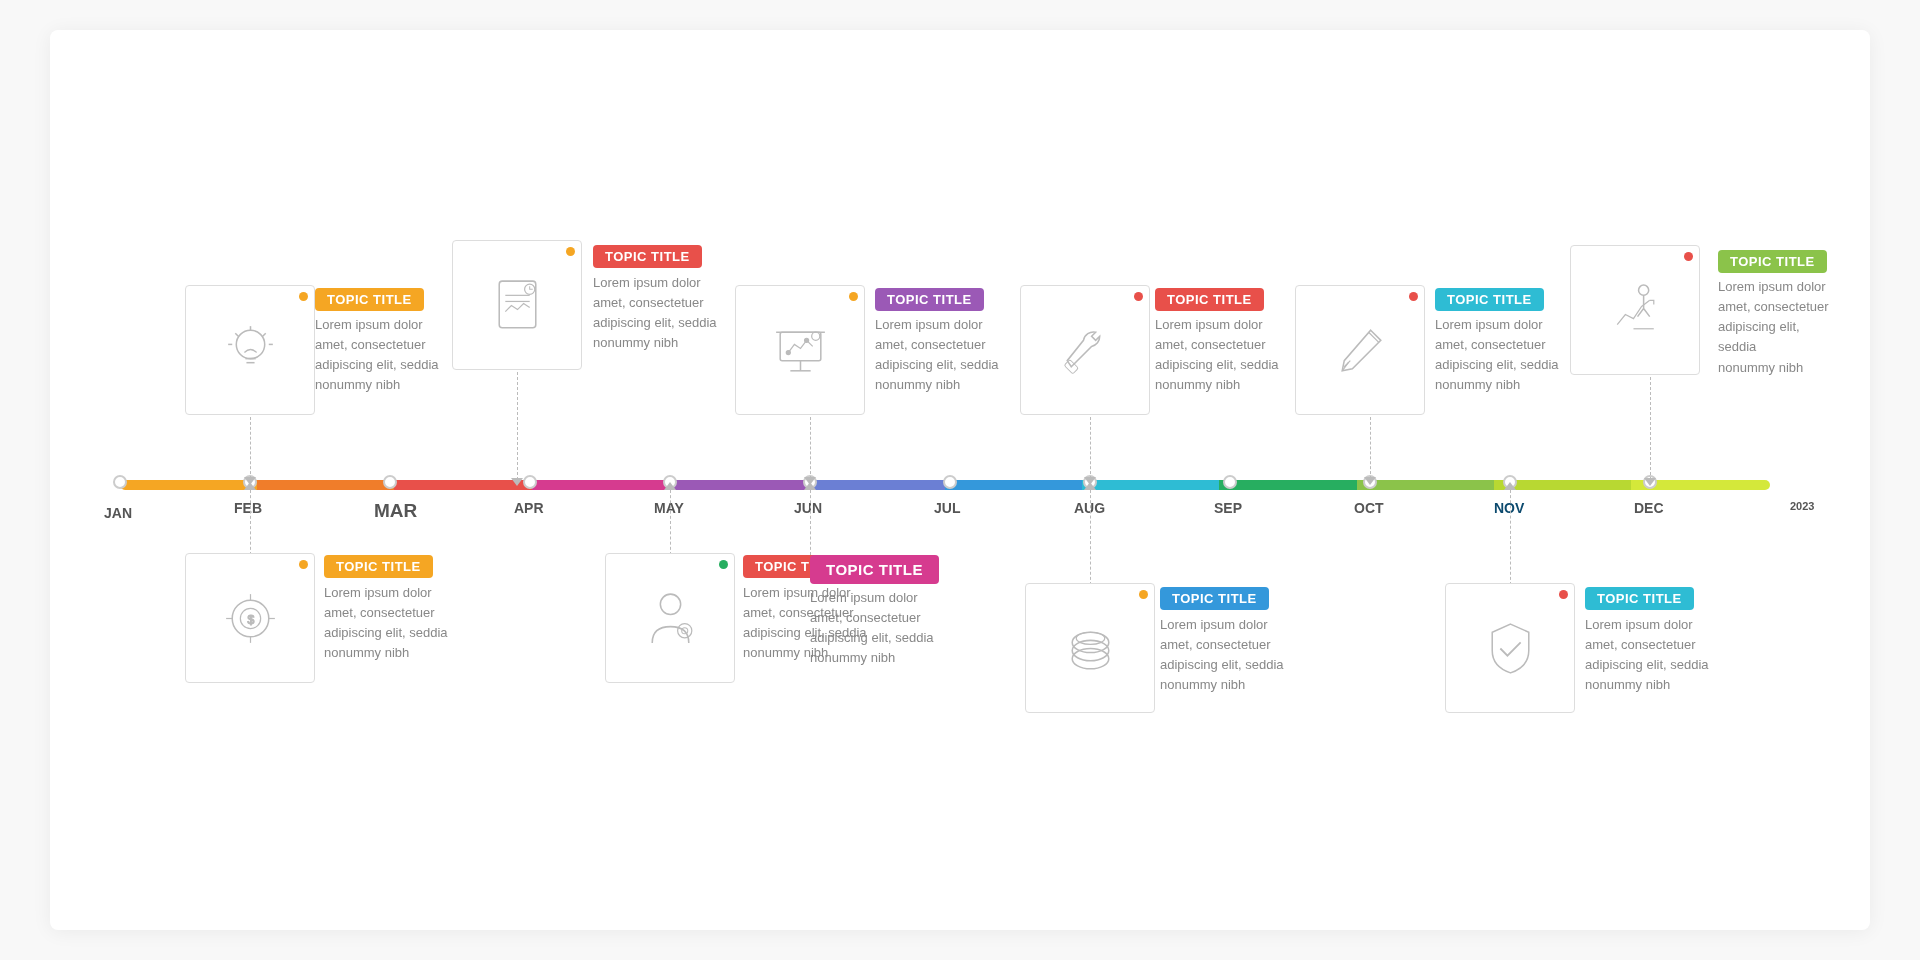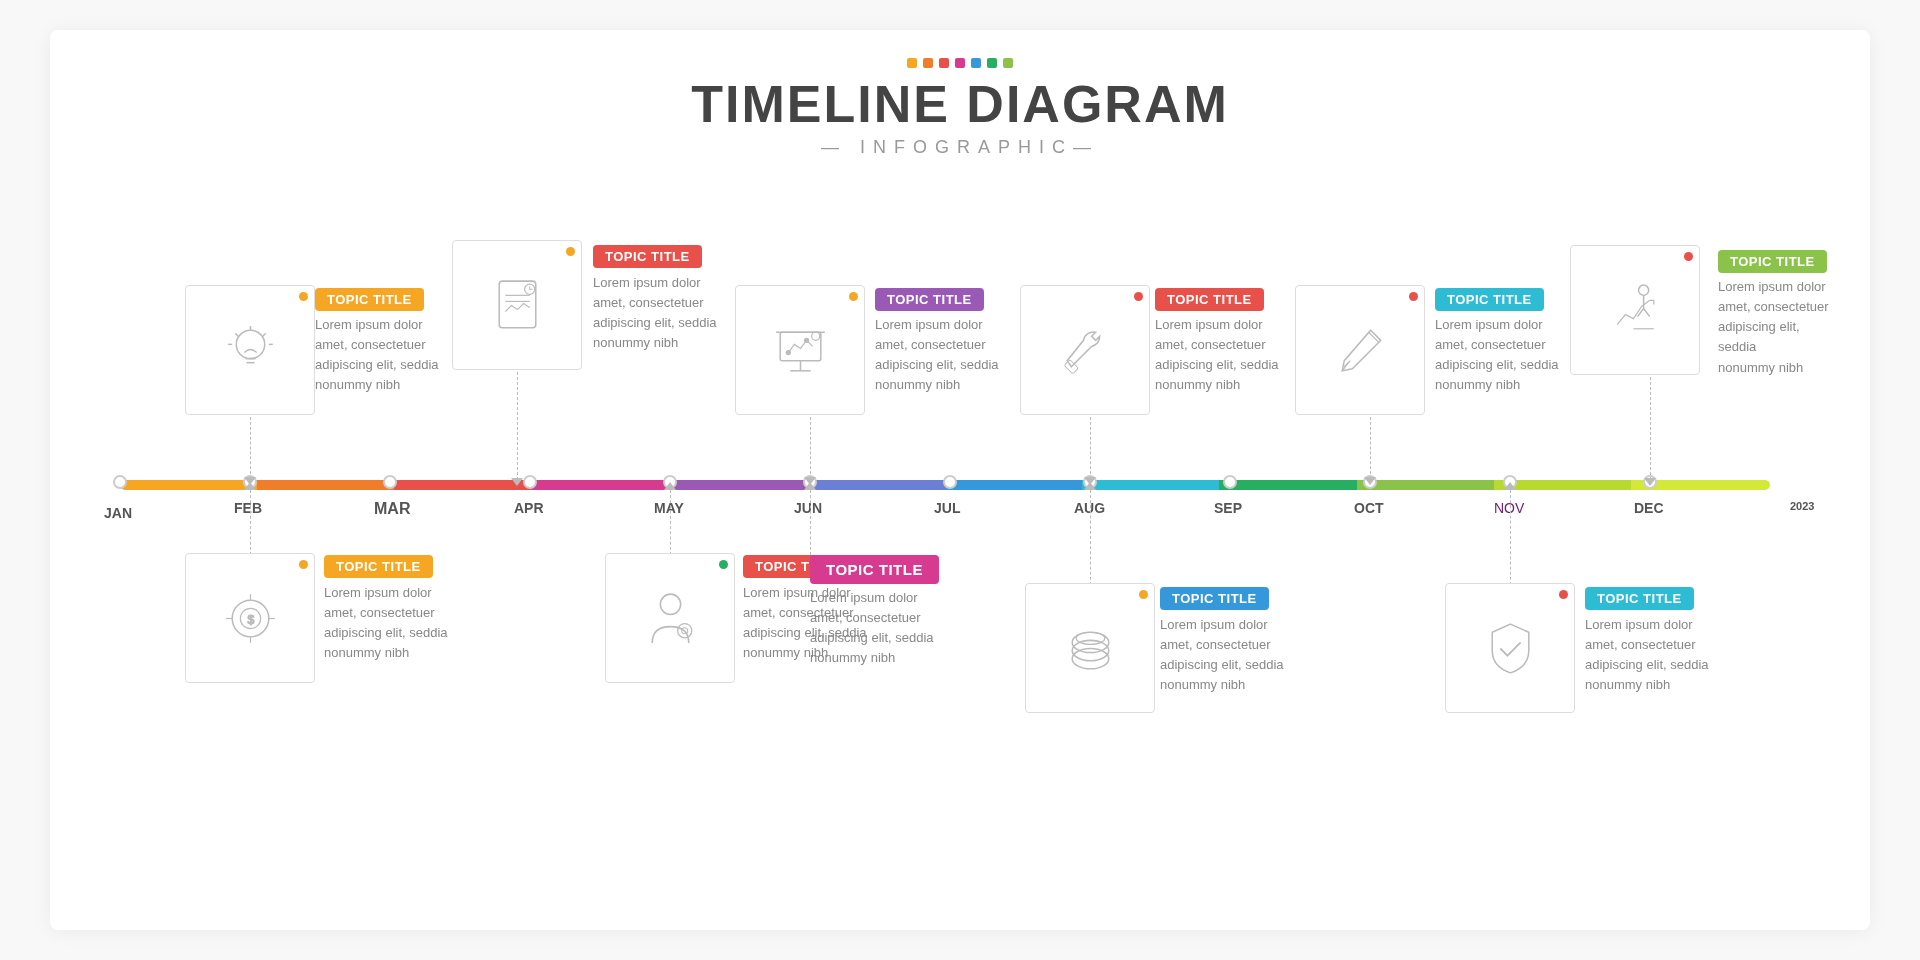--- a/index.html
+++ b/index.html
@@ -170,46 +170,33 @@
       border-left: 6px solid transparent;
       border-right: 6px solid transparent;
       border-bottom: 8px solid #bbb;
     }
   </style>
 </head>
 <body>
 
 <div class="page">
 
-  <div class="header">
-    <div class="dots-row">
-      <div class="dot" style="background:#f5a623"></div>
-      <div class="dot" style="background:#f07d2a"></div>
-      <div class="dot" style="background:#e8504a"></div>
-      <div class="dot" style="background:#d63b8f"></div>
-      <div class="dot" style="background:#3498db"></div>
-      <div class="dot" style="background:#27ae60"></div>
-      <div class="dot" style="background:#8bc34a"></div>
-    </div>
-    <div class="main-title">TIMELINE DIAGRAM</div>
-    <div class="sub-title">INFOGRAPHIC</div>
-  </div>
 
   <div class="timeline-area">
 
     <div class="timeline-bar"></div>
 
     <div class="bar-dot" style="left: 30px;"></div>
     <div style="position:absolute;top:320px;left:14px;font-size:14px;font-weight:700;color:#555;">JAN</div>
 
     <div class="bar-dot" style="left: 160px;"></div>
     <div style="position:absolute;top:315px;left:144px;font-size:14px;font-weight:700;color:#555;">FEB</div>
 
     <div class="bar-dot" style="left: 300px;"></div>
-    <div style="position:absolute;top:315px;left:284px;font-size:16px;font-weight:700;color:#555;text-align:center;">MAR</div>
+    <div style="position:absolute;top:315px;left:284px;font-size:19px;font-weight:700;color:#555;text-align:center;">MAR</div>
 
     <div class="bar-dot" style="left: 440px;"></div>
     <div style="position:absolute;top:315px;left:424px;font-size:14px;font-weight:700;color:#555;">APR</div>
 
     <div class="bar-dot" style="left: 580px;"></div>
     <div style="position:absolute;top:315px;left:564px;font-size:14px;font-weight:700;color:#555;">MAY</div>
 
     <div class="bar-dot" style="left: 720px;"></div>
     <div style="position:absolute;top:315px;left:704px;font-size:14px;font-weight:700;color:#555;">JUN</div>
 
@@ -219,21 +206,21 @@
     <div class="bar-dot" style="left: 1000px;"></div>
     <div style="position:absolute;top:315px;left:984px;font-size:14px;font-weight:700;color:#555;">AUG</div>
 
     <div class="bar-dot" style="left: 1140px;"></div>
     <div style="position:absolute;top:315px;left:1124px;font-size:14px;font-weight:700;color:#555;">SEP</div>
 
     <div class="bar-dot" style="left: 1280px;"></div>
     <div style="position:absolute;top:315px;left:1264px;font-size:14px;font-weight:700;color:#555;">OCT</div>
 
     <div class="bar-dot" style="left: 1420px;"></div>
-    <div style="position:absolute;top:315px;left:1404px;font-size:14px;font-weight:400;color:#701a75;">NOV</div>
+    <div style="position:absolute;top:315px;left:1404px;font-size:14px;font-weight:700;color:#0c4a6e;">NOV</div>
 
     <div class="bar-dot" style="left: 1560px;"></div>
     <div style="position:absolute;top:315px;left:1544px;font-size:14px;font-weight:700;color:#555;">DEC</div>
 
     <div style="position:absolute;top:315px;left:1700px;font-size:11px;font-weight:700;color:#555;">2023</div>
 
     <div class="card card-above" style="left:95px; top:100px;">
       <div style="position:absolute;top:6px;right:6px;width:9px;height:9px;background:#f5a623;border-radius:50%;"></div>
       <svg viewBox="0 0 64 64">
         <circle cx="32" cy="26" r="14" stroke="#bbb" stroke-width="1.5" fill="none"></circle>

